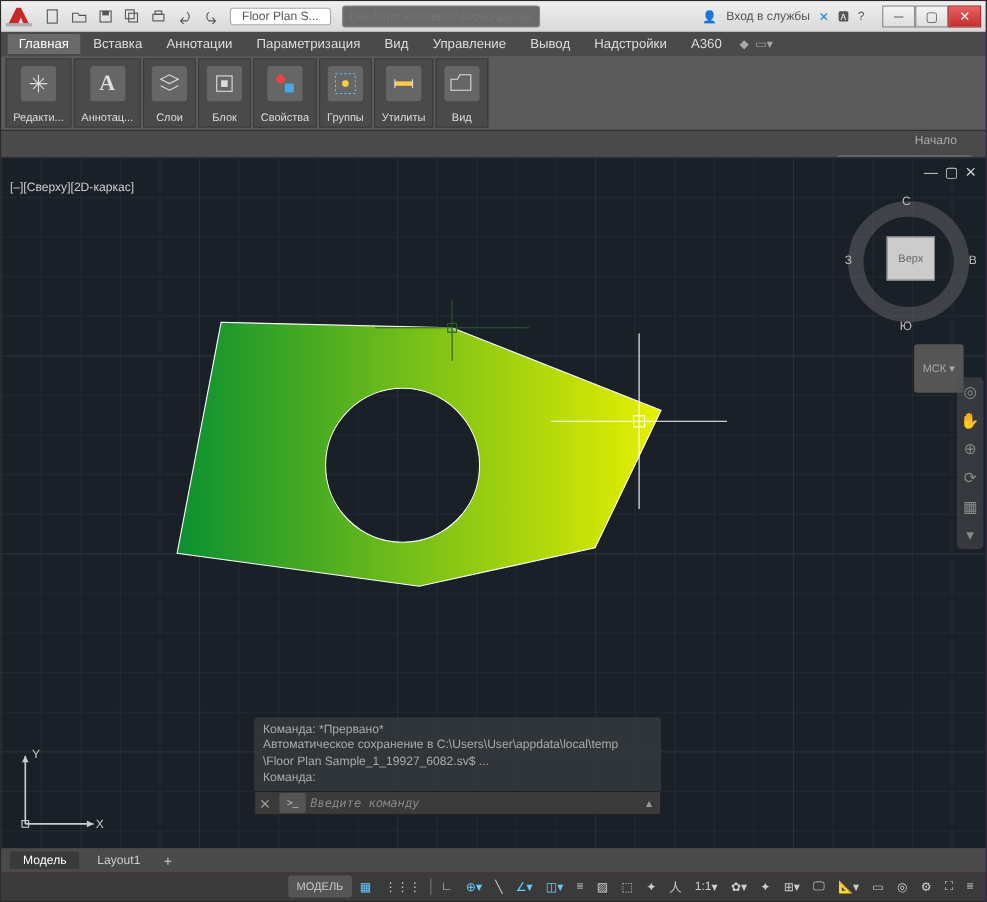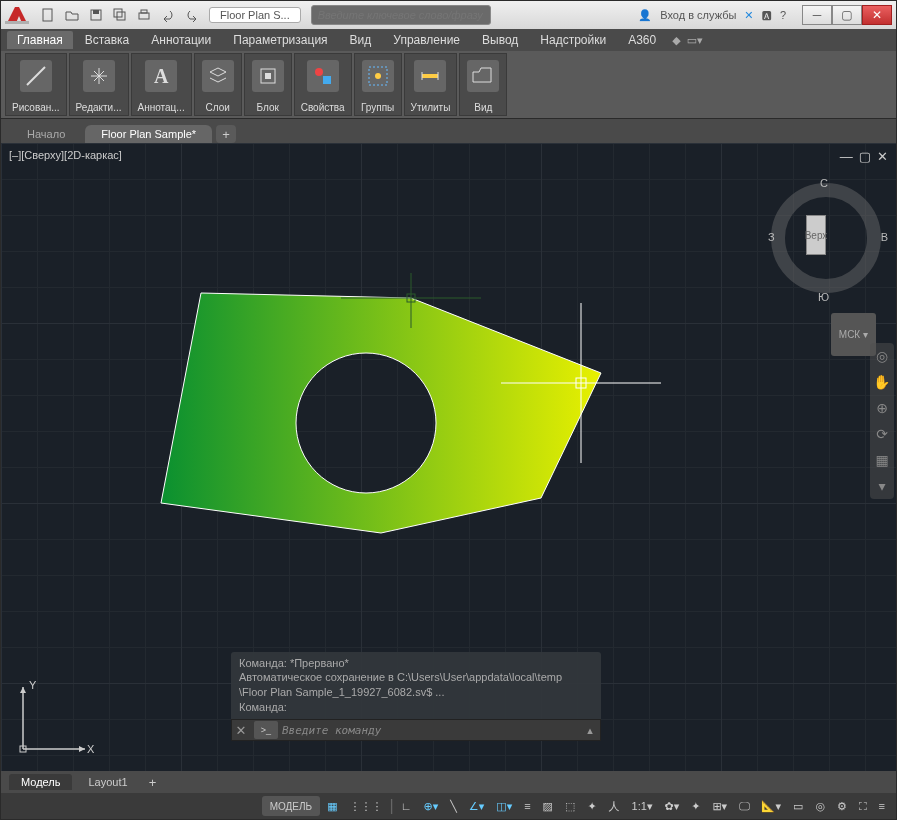--- a/index.html
+++ b/index.html
@@ -26,40 +26,40 @@
 .menu-item.active { background:#6a6a6a; color:#fff; border-radius:2px 2px 0 0; }
 .menu-extras { margin-left:4px; display:flex; gap:6px; color:#aaa; font-size:11px; }
 
 
 .ribbon { height:68px; background:#5a5a5a; display:flex; padding:2px 4px; gap:2px; border-bottom:1px solid #2a2a2a; }
 .ribbon-panel { background:#4a4a4a; border:1px solid #3a3a3a; display:flex; flex-direction:column; align-items:center; justify-content:space-between; padding:4px 6px 2px; min-width:48px; }
 .ribbon-icon { width:32px; height:32px; background:#666; border-radius:3px; display:flex; align-items:center; justify-content:center; margin-top:2px; }
 .ribbon-label { font-size:10px; color:#ddd; margin-top:2px; text-align:center; white-space:nowrap; }
 
 
-.filetabs { height:24px; background:#4a4a4a; display:flex; align-items:flex-end; padding:0 10px; gap:4px; }
+.filetabs { height:24px; background:#4a4a4a; display:flex; align-items:flex-end; padding:0 10px; gap:4px;flex-direction:column; }
 .ftab { padding:3px 16px; font-size:11px; color:#aaa; border-radius:6px 6px 0 0; cursor:pointer; position:relative; }
 .ftab.active { background:#666; color:#fff; }
 .ftab.plus { width:20px; height:18px; background:#5a5a5a; border-radius:4px; display:flex; align-items:center; justify-content:center; color:#ccc; font-size:13px; padding:0; }
 
 
 .canvas-wrap { flex:1; background:#1a2028; position:relative; overflow:hidden; }
 .canvas-bg { position:absolute; inset:0;
   background-image:
     linear-gradient(#2a3038 1px,transparent 1px),
     linear-gradient(90deg,#2a3038 1px,transparent 1px),
     linear-gradient(#232930 1px,transparent 1px),
     linear-gradient(90deg,#232930 1px,transparent 1px);
   background-size:180px 180px,180px 180px,36px 36px,36px 36px;
 }
-.view-label { position:absolute; top:6px; left:8px; color:#ccc; font-size:11px; }
+.view-label { position:absolute; top:22px; left:8px; color:#ccc; font-size:11px; }
 .view-ctrls { position:absolute; top:6px; right:8px; display:flex; gap:6px; color:#ccc; font-size:13px; }
 .viewcube-wrap { position:absolute; top:30px; right:10px; width:120px; height:140px; }
 .viewcube-ring { width:110px; height:110px; border:14px solid rgba(120,120,120,0.4); border-radius:50%; position:absolute; top:10px; left:5px; }
-.viewcube { position:absolute; top:42px; left:40px; width:20px; height:40px; background:#ccc; border:1px solid #888; color:#666; font-size:10px; display:flex; align-items:center; justify-content:center; }
+.viewcube { position:absolute; top:42px; left:40px; width:44px; height:40px; background:#ccc; border:1px solid #888; color:#666; font-size:10px; display:flex; align-items:center; justify-content:center; }
 .vc-lbl { position:absolute; color:#bbb; font-size:11px; }
 .vc-n { top:4px; left:54px; }
 .vc-s { top:118px; left:52px; }
 .vc-e { top:58px; right:-2px; }
 .vc-w { top:58px; left:2px; }
 .ucs-badge { position:absolute; top:170px; right:20px; background:#555; color:#aaa; font-size:10px; padding:16px 8px; border-radius:3px; }
 .nav-bar { position:absolute; top:200px; right:2px; width:24px; background:rgba(80,80,80,0.5); border-radius:4px; padding:4px 0; display:flex; flex-direction:column; gap:8px; align-items:center; }
 .nav-item { width:18px; height:18px; color:#888; font-size:14px; display:flex; align-items:center; justify-content:center; cursor:pointer; }
 
 .shape { position:absolute; top:130px; left:140px; }
@@ -169,28 +169,20 @@
     <div class="menu-item">Вывод</div>
     <div class="menu-item">Надстройки</div>
     <div class="menu-item">A360</div>
     <div class="menu-extras">
       <span>◆</span>
       <span>▭▾</span>
     </div>
   </div>
 
   <div class="ribbon">
-    <div class="ribbon-panel">
-        <div class="ribbon-icon">
-          <svg width="24" height="24">
-            <line x1="3" y1="21" x2="21" y2="3" stroke="#ddd" stroke-width="2"></line>
-          </svg>
-        </div>
-        <div class="ribbon-label">Рисован...</div>
-      </div>
     <div class="ribbon-panel">
         <div class="ribbon-icon">
           <svg width="24" height="24">
             <path d="M12 4l0 16M4 12l16 0M7 7l10 10M17 7l-10 10" stroke="#ddd" fill="none"></path>
           </svg>
         </div>
         <div class="ribbon-label">Редакти...</div>
       </div>
     <div class="ribbon-panel">
         <div class="ribbon-icon" style="font:bold 20px serif;color:#ddd;">A</div>

